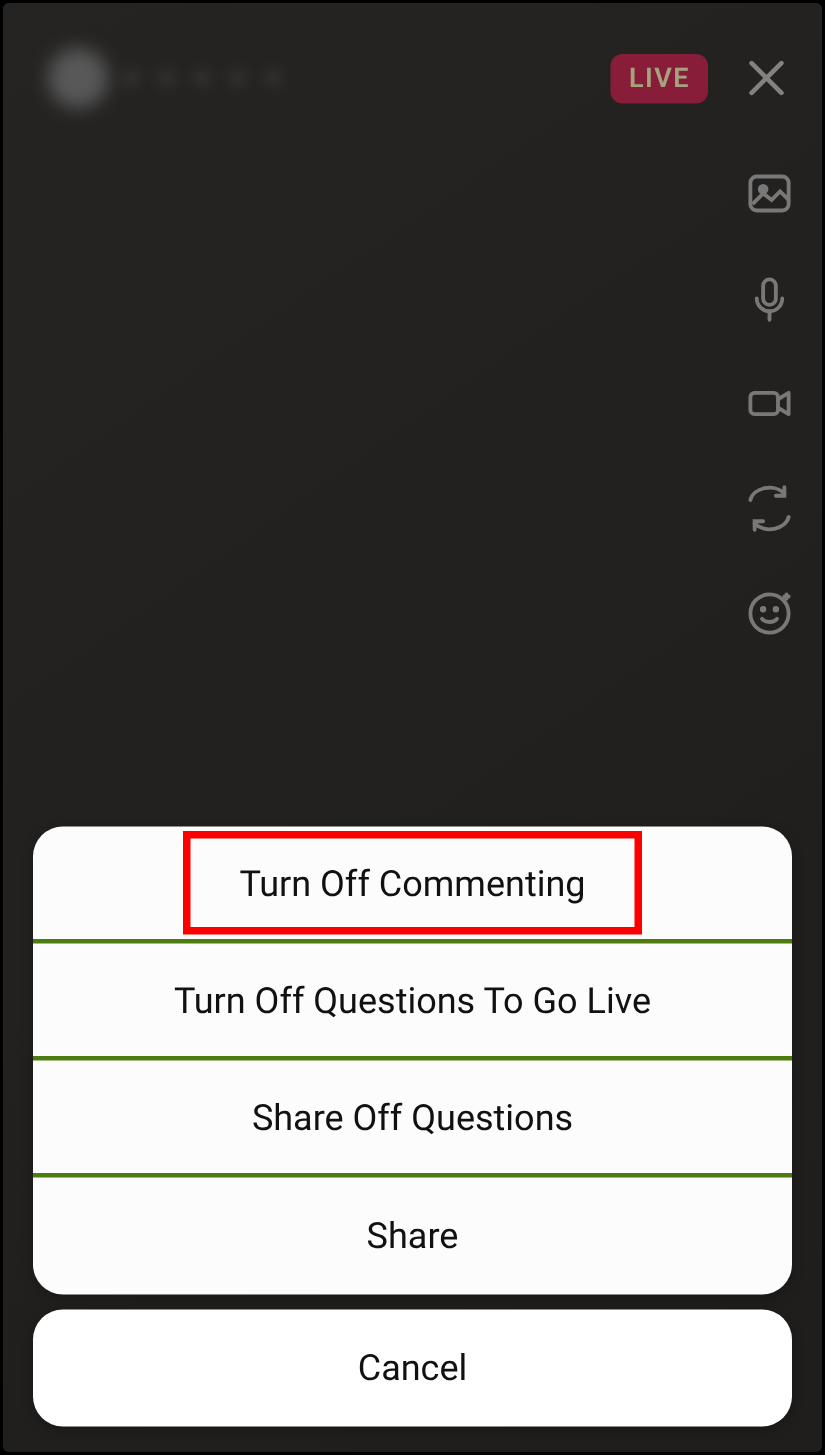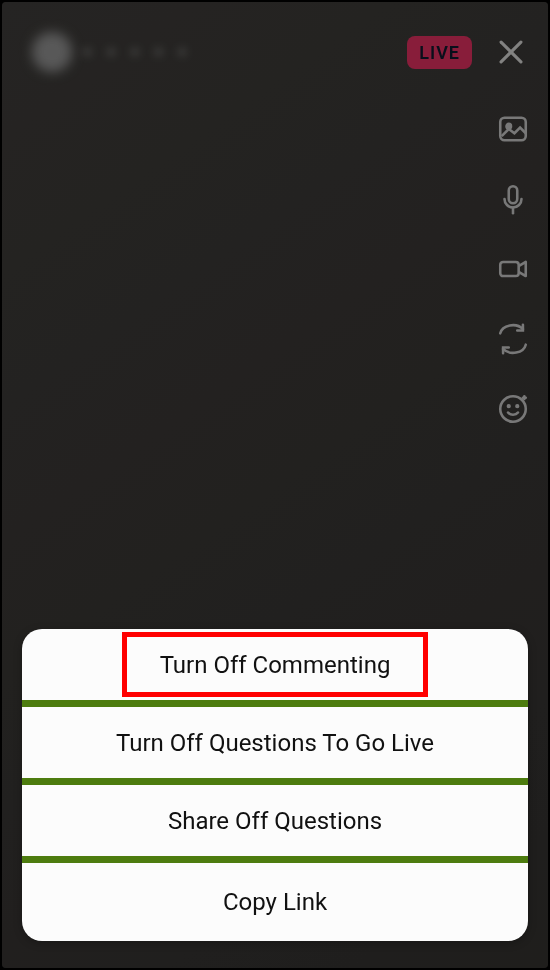--- a/index.html
+++ b/index.html
@@ -49,21 +49,21 @@
       font-size: 20px;
       letter-spacing: 6px;
       flex: 1;
       filter: blur(5px);
       opacity: 0.85;
     }
     .live-pill {
       background: #d22d5a;
       border-radius: 8px;
       padding: 6px 12px;
-      color: #0f172a;
+      color: #fef9c3;
       font-size: 18px;
       font-weight: 600;
       letter-spacing: 1px;
     }
     .close-btn {
       margin-left: 10px;
     }
     .right-tools {
       position: absolute;
       right: 18px;
@@ -95,21 +95,21 @@
       box-shadow: 0 2px 8px rgba(0,0,0,0.25);
       margin-bottom: 10px;
     }
     .sheet-row {
       height: 78px;
       display: flex;
       align-items: center;
       justify-content: center;
       font-size: 24px;
       color: #111;
-      border-bottom: 7px solid #4d7c0f;
+      border-bottom: 3px solid #4d7c0f;
       position: relative;
     }
     .sheet-row:last-child { border-bottom: none; }
     .sheet-cancel {
       background: #fff;
       border-radius: 20px;
       height: 78px;
       display: flex;
       align-items: center;
       justify-content: center;
@@ -194,18 +194,21 @@
         <div class="highlight-box"></div>
         <span>Turn Off Commenting</span>
       </div>
       <div class="sheet-row">
         <span>Turn Off Questions To Go Live</span>
       </div>
       <div class="sheet-row">
         <span>Share Off Questions</span>
       </div>
       <div class="sheet-row">
-        <span>Copy Link</span>
-      </div>
+        <span>Share</span>
+      </div>
+    </div>
+    <div class="sheet-cancel">
+      <span>Cancel</span>
     </div>
   </div>
 
 </div>
 
 </body></html>

